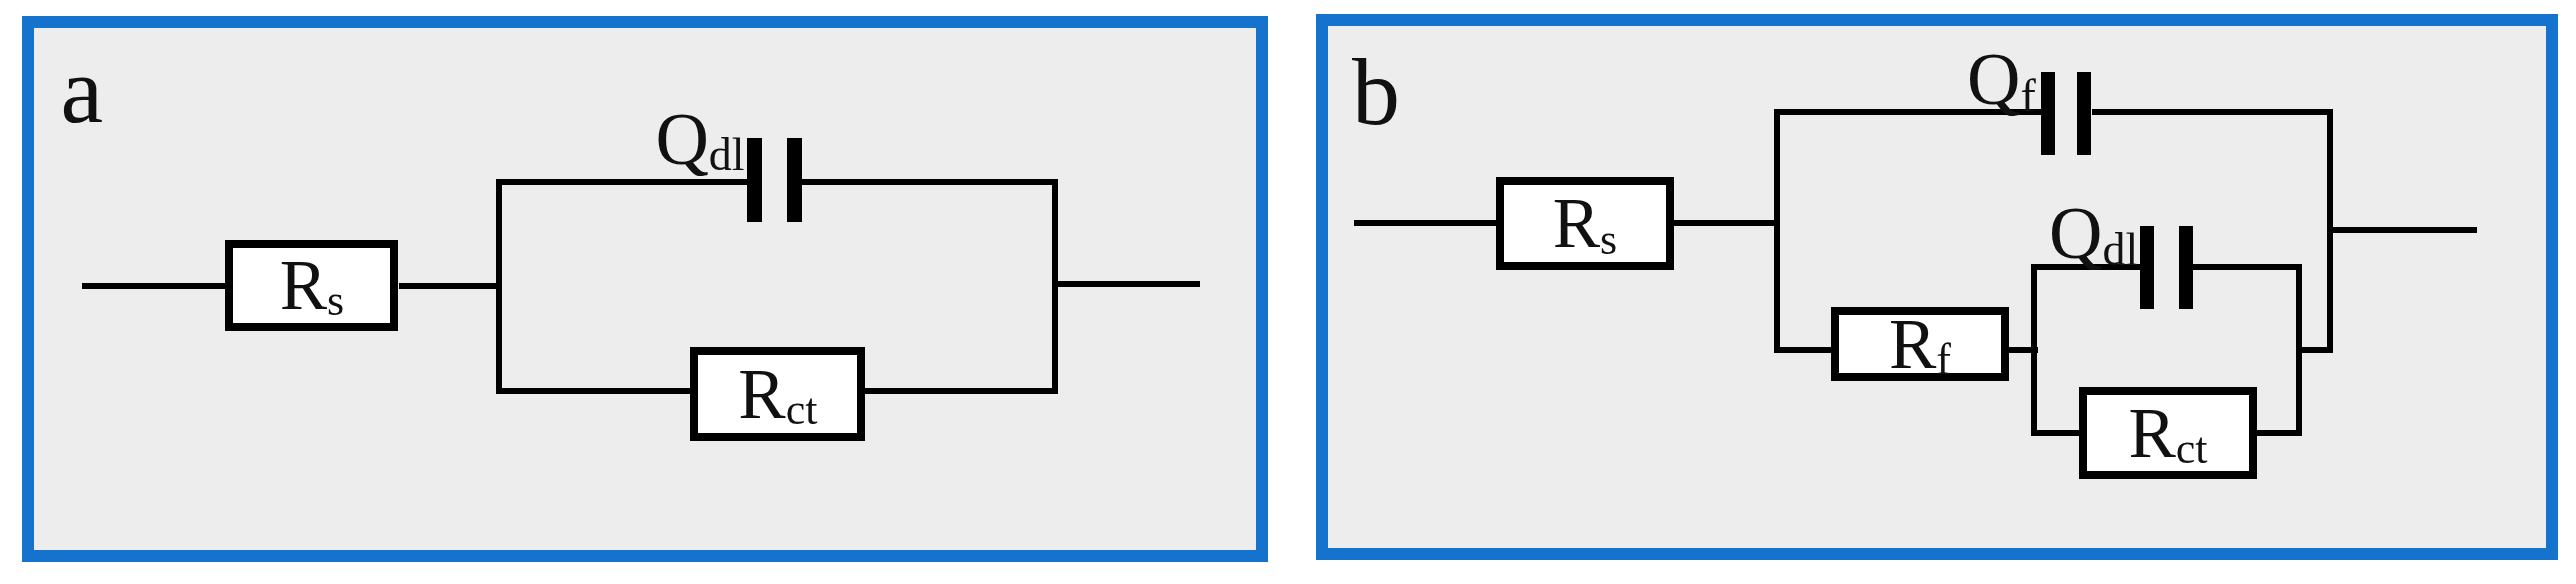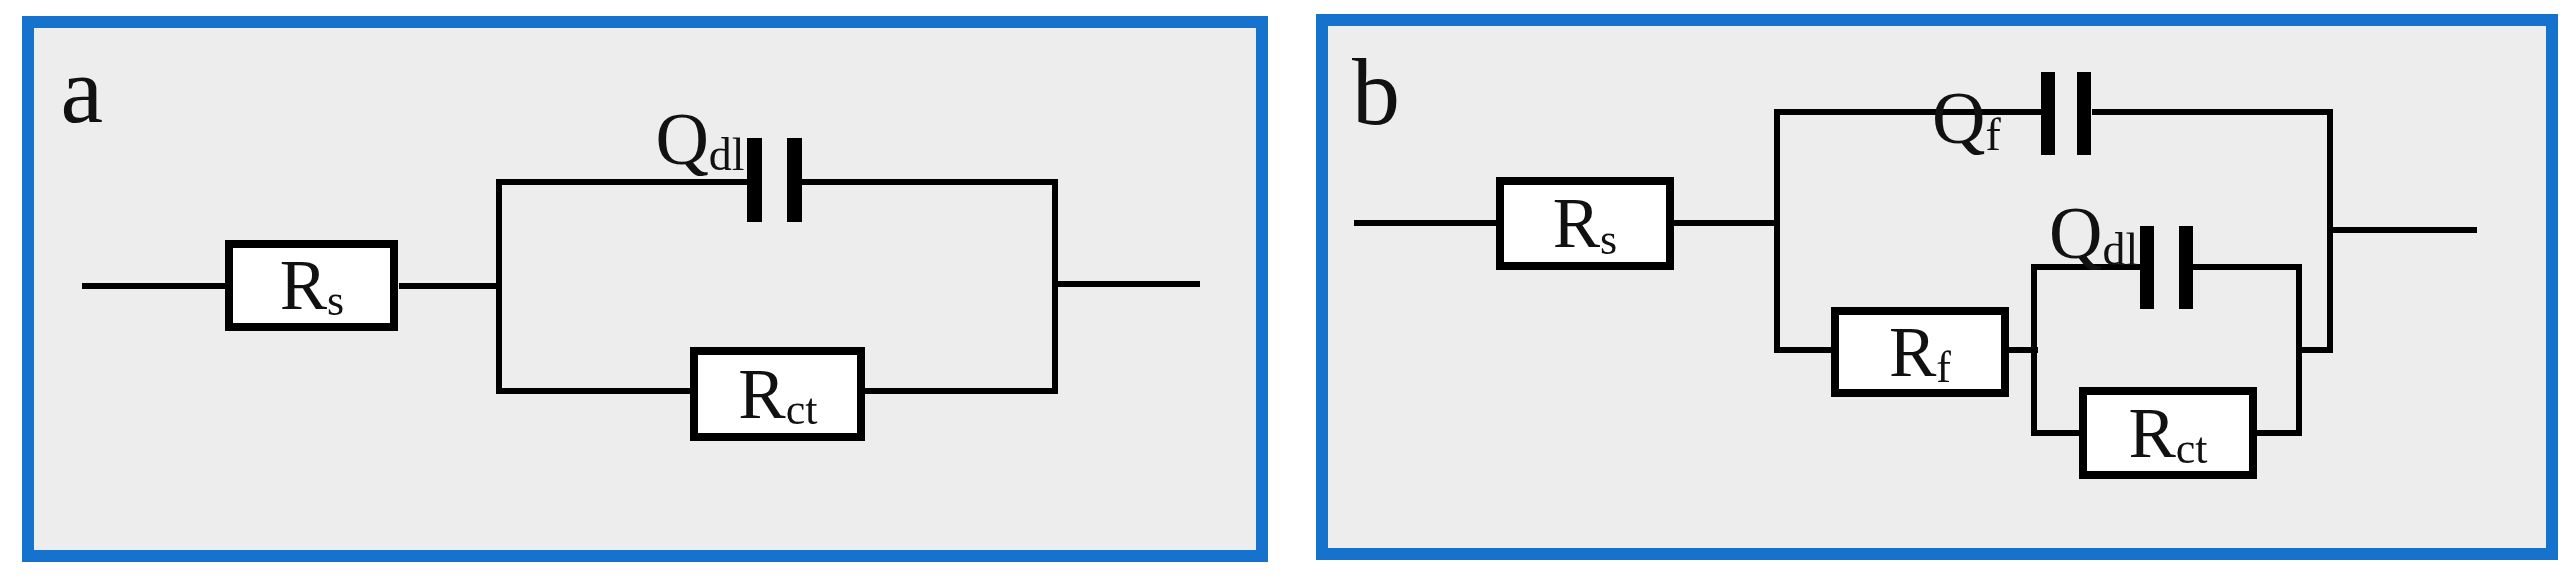--- a/index.html
+++ b/index.html
@@ -90,24 +90,24 @@
   </div>
 
   <div class="wire" style="left:346px;top:194px;width:106px;height:5.6px;"></div>
 
   <div class="wire" style="left:446px;top:83px;width:5.6px;height:244px;"></div>
 
   <div class="wire" style="left:446px;top:83px;width:268px;height:5.6px;"></div>
   <div class="capbar" style="left:713px;top:46px;width:14.4px;height:83px;"></div>
   <div class="capbar" style="left:749px;top:46px;width:14.4px;height:83px;"></div>
   <div class="wire" style="left:764px;top:83px;width:241px;height:5.6px;"></div>
-  <div class="qlabel" style="left:604px;top:16px;margin-top:39px;"><span>Q</span><span class="sub">f</span></div>
+  <div class="qlabel" style="left:639px;top:16px;"><span>Q</span><span class="sub">f</span></div>
 
   <div class="wire" style="left:446px;top:321px;width:60px;height:5.6px;"></div>
-  <div class="rbox" style="left:503px;top:281px;width:178px;height:90px;">
+  <div class="rbox" style="left:503px;top:281px;width:178px;height:74px;">
     <span class="lbl"><span>R</span><span class="sub">f</span></span>
   </div>
   <div class="wire" style="left:681px;top:321px;width:29px;height:5.6px;"></div>
 
   <div class="wire" style="left:703px;top:238px;width:5.6px;height:171px;"></div>
 
   <div class="wire" style="left:703px;top:238px;width:112px;height:5.6px;"></div>
   <div class="capbar" style="left:812px;top:200px;width:14.4px;height:83px;"></div>
   <div class="capbar" style="left:851px;top:200px;width:14.4px;height:83px;"></div>
   <div class="wire" style="left:865px;top:238px;width:108px;height:5.6px;"></div>

